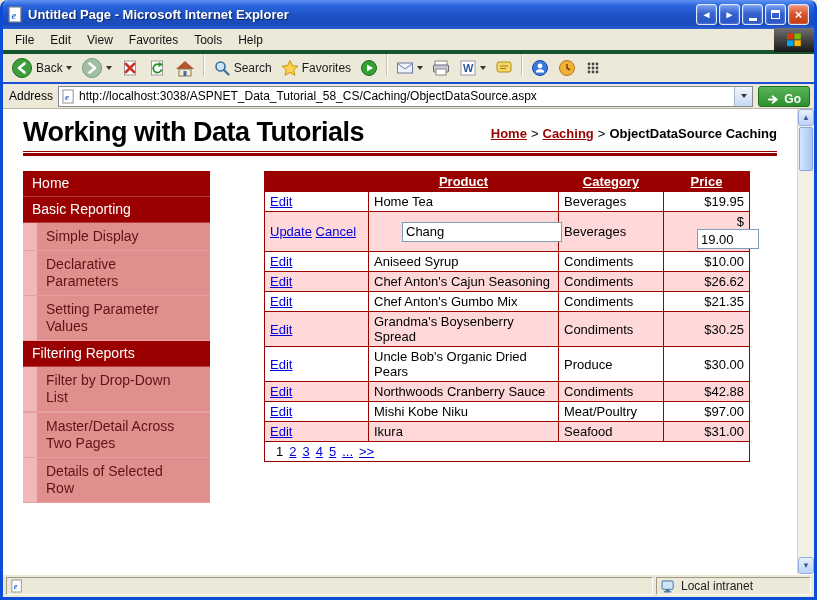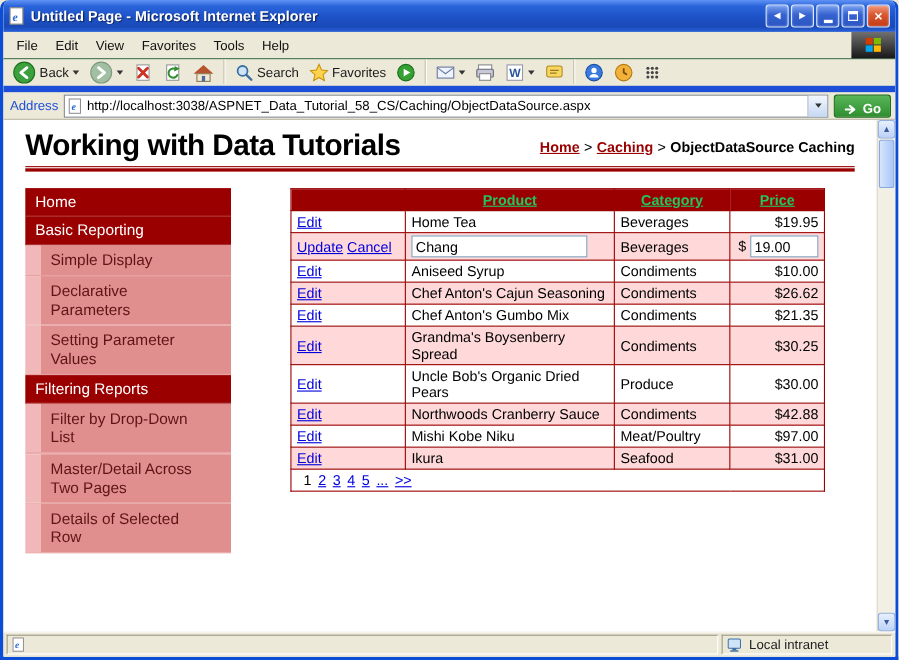--- a/index.html
+++ b/index.html
@@ -20,36 +20,36 @@
   .tb-btn { width:21px; height:21px; border-radius:3px; border:1px solid #dfe9fc; color:#fff; font-size:10px;
             display:flex; align-items:center; justify-content:center;
             background:linear-gradient(180deg,#7aa0f0,#3562cf 45%,#2a55c4); box-shadow:inset 0 0 2px rgba(255,255,255,.55); }
   .tb-btn.close { background:linear-gradient(180deg,#f09a80,#d9562e 45%,#c23a14); font-size:13px; font-weight:bold; }
   .tb-btn.minimize { align-items:flex-end; }
   .min-bar { width:8px; height:3px; background:#fff; margin-bottom:3px; }
   .max-box { width:9px; height:9px; border:1px solid #fff; border-top-width:3px; }
 
   
   .menubar { height:25px; flex:none; display:flex; align-items:center; background:#ece9d8;
-             border-bottom:1px solid #14532d; padding-left:4px; }
+             border-bottom:4px solid #14532d; padding-left:4px; }
   .menu-item { font-size:12px; padding:4px 8px; color:#111; }
   .win-logo { margin-left:auto; width:40px; height:24px; background:linear-gradient(180deg,#707070,#181818);
               display:flex; align-items:center; justify-content:center; }
 
   
   .toolbar { height:30px; flex:none; display:flex; background:#ece9d8;
-             border-bottom:6px solid #1d4ed8; padding:0 4px; gap:1px; }
+             border-bottom:2px solid #1d4ed8; padding:0 4px; gap:1px; }
   .tbtn { display:flex; align-items:center; gap:3px; padding:2px 4px; font-size:12px; color:#1a1a1a; border-radius:3px; }
   .caret-shape { width:0; height:0; border-left:3px solid transparent; border-right:3px solid transparent; border-top:4px solid #333; }
   .sep { width:2px; height:22px; border-left:1px solid #c6c2b2; border-right:1px solid #fff; margin:0 3px; }
 
   
   .addressbar { height:25px; flex:none; display:flex; align-items:center; background:#ece9d8;
                 padding:2px 4px; gap:5px; border-bottom:1px solid #b8b4a4; }
-  .addr-label { font-size:12px; color:#1d4ed8; padding-left:2px; }
+  .addr-label { font-size:12px; color:#000000; padding-left:2px; }
   .addr-box { flex:1; height:21px; background:#fff; border:1px solid #848a94; display:flex; align-items:center; padding-left:3px; gap:4px; }
   .addr-input { flex:1; border:none; outline:none; font-size:12px; height:17px; font-family:inherit; color:#000; background:transparent; }
   .addr-dd { width:18px; height:19px; background:linear-gradient(180deg,#f2f7fe,#c6d8f2); border-left:1px solid #aab8cc;
              display:flex; align-items:center; justify-content:center; flex:none; }
   .go-btn { display:flex; align-items:flex-end; gap:4px; height:21px; padding:0 8px;
             background:linear-gradient(180deg,#58b558,#2f8f2f); border:1px solid #1e701e; border-radius:3px;
             color:#fff; font-size:12px; font-weight:bold; }
 
   
   .content { flex:1; position:relative; background:#fff; overflow:hidden; }
@@ -69,26 +69,26 @@
   .nav-header { background:#9a0000; color:#fff; padding:4px 9px; border-bottom:1px solid #b23a3a; }
   .nav-row { display:flex; border-bottom:1px solid #e8a0a0; }
   .nav-strip { width:14px; background:#f0b8b8; flex:none; }
   .nav-item { flex:1; background:#e08e8e; color:#5f1414; padding:5px 26px 5px 9px; }
 
   
   .main { flex:1; margin-left:54px; }
   .page-heading { font-size:24px; font-weight:bold; line-height:1.25; max-width:430px; margin:2px 0 18px 0; color:#000; }
   table.grid { border-collapse:collapse; table-layout:fixed; width:485px; font-size:13px; }
   .grid th { background:#9a0000; border:1px solid #9a0000; padding:2px 4px; text-align:center; }
-  .grid th a { color:#22c55e; font-weight:bold; }
+  .grid th a { color:#ffffff; font-weight:bold; }
   .grid td { border:1px solid #9a0000; padding:2px 5px; vertical-align:middle; background:#fff; }
   .grid tr.alt td { background:#ffd9d9; }
   a.action { color:#0000dd; text-decoration:underline; }
   td.price { text-align:right; }
-  .txt { border:1px solid #7f9db9; height:20px; font-size:13px; padding:1px 3px; font-family:inherit; background:#fff; }
+  .txt { border:1px solid #7f9db9; height:20px; font-size:13px; padding:1px 3px; font-family:inherit; background:#fff;margin-left:28px; }
   .product-input { width:160px; }
   .price-input { width:62px; }
   .pager-cell { text-align:left; padding:4px 6px; background:#fff; }
   .pager-cell a { color:#0000dd; text-decoration:underline; margin-left:6px; }
   .pager-current { margin-left:6px; color:#000; }
 
   
   .vscroll { position:absolute; top:0; right:0; bottom:0; width:17px; background:#f2f0e5; border-left:1px solid #dcd8c8; }
   .scroll-btn { position:absolute; left:0; right:0; height:17px; display:flex; align-items:center; justify-content:center;
                 font-size:8px; color:#3a5a9a; background:linear-gradient(180deg,#e7f0fd,#bcd2f7);

